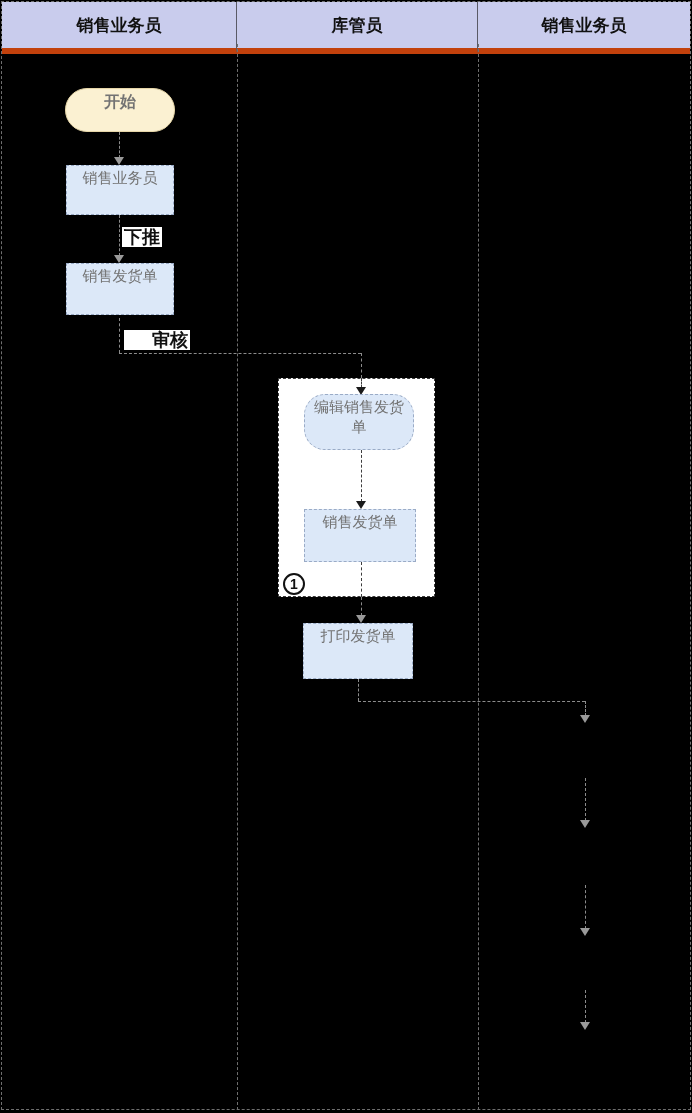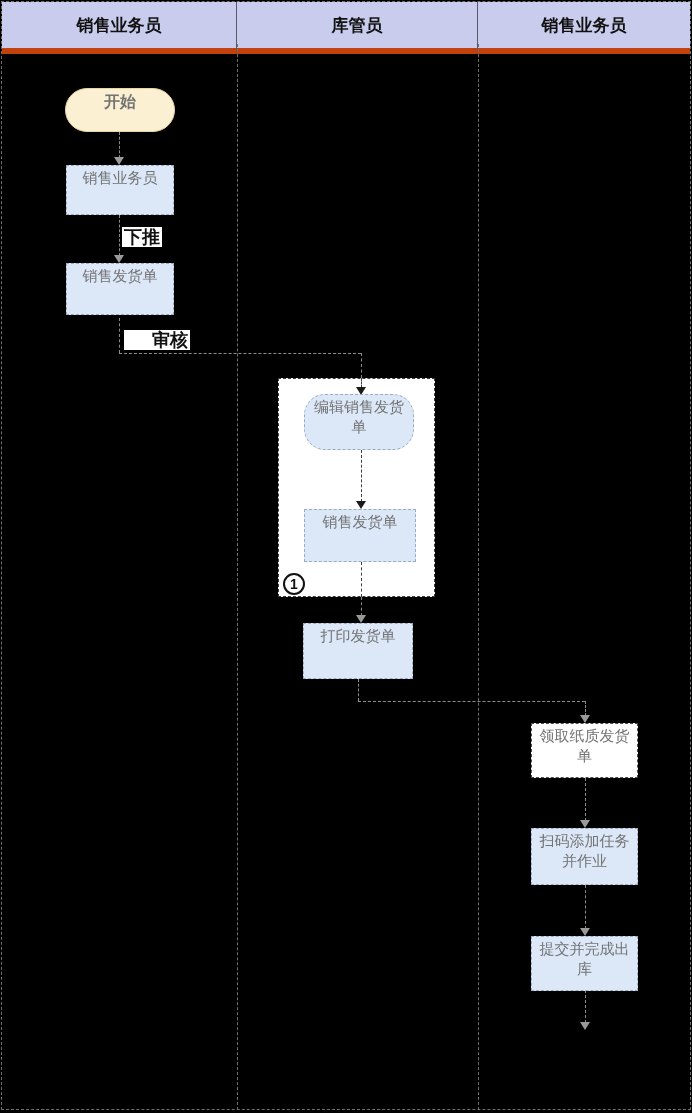--- a/index.html
+++ b/index.html
@@ -171,23 +171,14 @@
   <div class="node blue n-pick">
     <span>销售发货单</span>
   </div>
   <div class="circ">
     <span>1</span>
   </div>
   <div class="node blue n-print">
     <span>打印发货单</span>
   </div>
 
-  <div class="node wnode n-receive">
-    <span>领取纸质发货单</span>
-  </div>
-  <div class="node blue n-scan">
-    <span>扫码添加任务并作业</span>
-  </div>
-  <div class="node blue n-submit">
-    <span>提交并完成出库</span>
-  </div>
 
 </div>
 
 </body></html>

